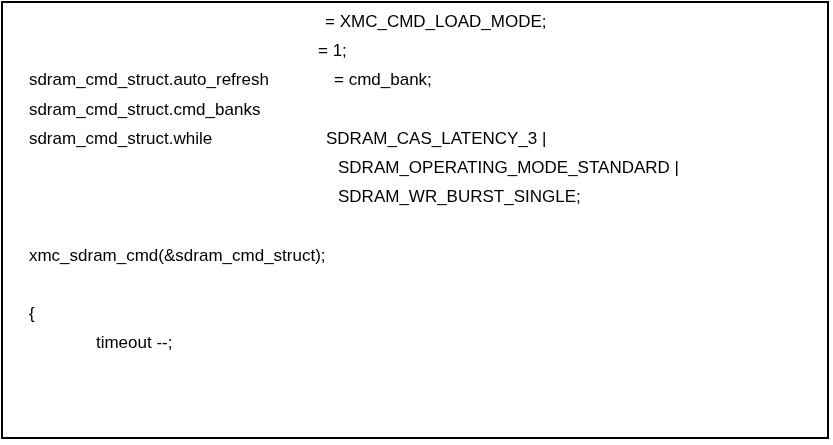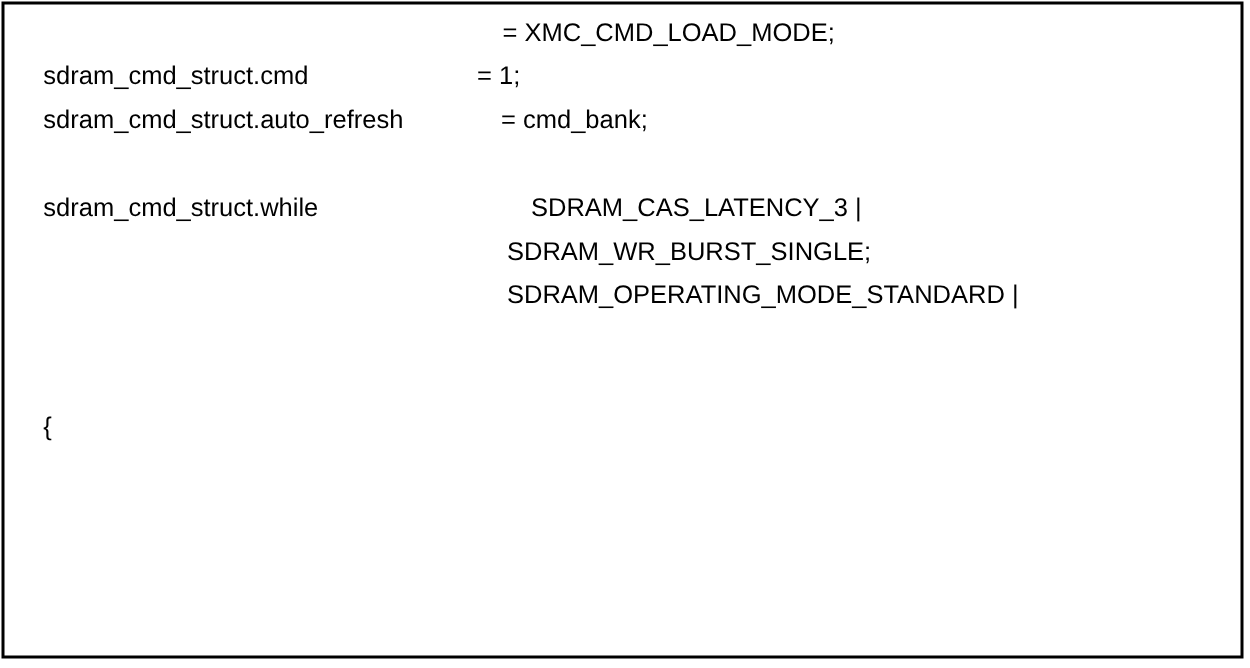--- a/index.html
+++ b/index.html
@@ -36,59 +36,65 @@
     white-space: pre;
   }
   .indent-1 { padding-left: 67px; }
 </style>
 </head>
 <body>
 
 <div class="code-box">
 
   <div class="ln">
-    <span class="lhs">sdram_cmd_struct.cmd</span>
-    <span class="rhs" style="left:325px">= XMC_CMD_LOAD_MODE;</span>
+    <span class="rhs" style="left:315px">= XMC_CMD_LOAD_MODE;</span>
   </div>
 
   <div class="ln">
     <span class="lhs">sdram_cmd_struct.auto_refresh</span>
     <span class="rhs" style="left:308px">= 1;</span>
   </div>
 
   <div class="ln">
+    <span class="lhs">sdram_cmd_struct.cmd_banks</span>
     <span class="rhs" style="left:324px">= cmd_bank;</span>
   </div>
 
   <div class="ln">
     <span class="lhs">sdram_cmd_struct.while</span>
   </div>
 
 
   <div class="ln">
-    <span class="rhs" style="left:344px">SDRAM_CAS_LATENCY_3 |</span>
+    <span class="rhs" style="left:316px">SDRAM_CAS_LATENCY_3 |</span>
+  </div>
+
+  <div class="ln">
+    <span class="rhs" style="left:328px">SDRAM_OPERATING_MODE_STANDARD |</span>
   </div>
 
   <div class="ln">
     <span class="rhs" style="left:328px">SDRAM_WR_BURST_SINGLE;</span>
   </div>
 
   <div class="ln">
-    <span class="rhs" style="left:328px">SDRAM_OPERATING_MODE_STANDARD |</span>
+    <span class="lhs">xmc_sdram_cmd(&amp;sdram_cmd_struct);</span>
   </div>
-
 
   <div class="ln">
     <span class="lhs"></span>
   </div>
 
 
 
   <div class="ln">
     <span class="lhs">{</span>
   </div>
 
+  <div class="ln indent-1">
+    <span class="lhs">timeout --;</span>
+  </div>
 
   <div class="ln">
     
   </div>
 
 </div>
 
 </body></html>

